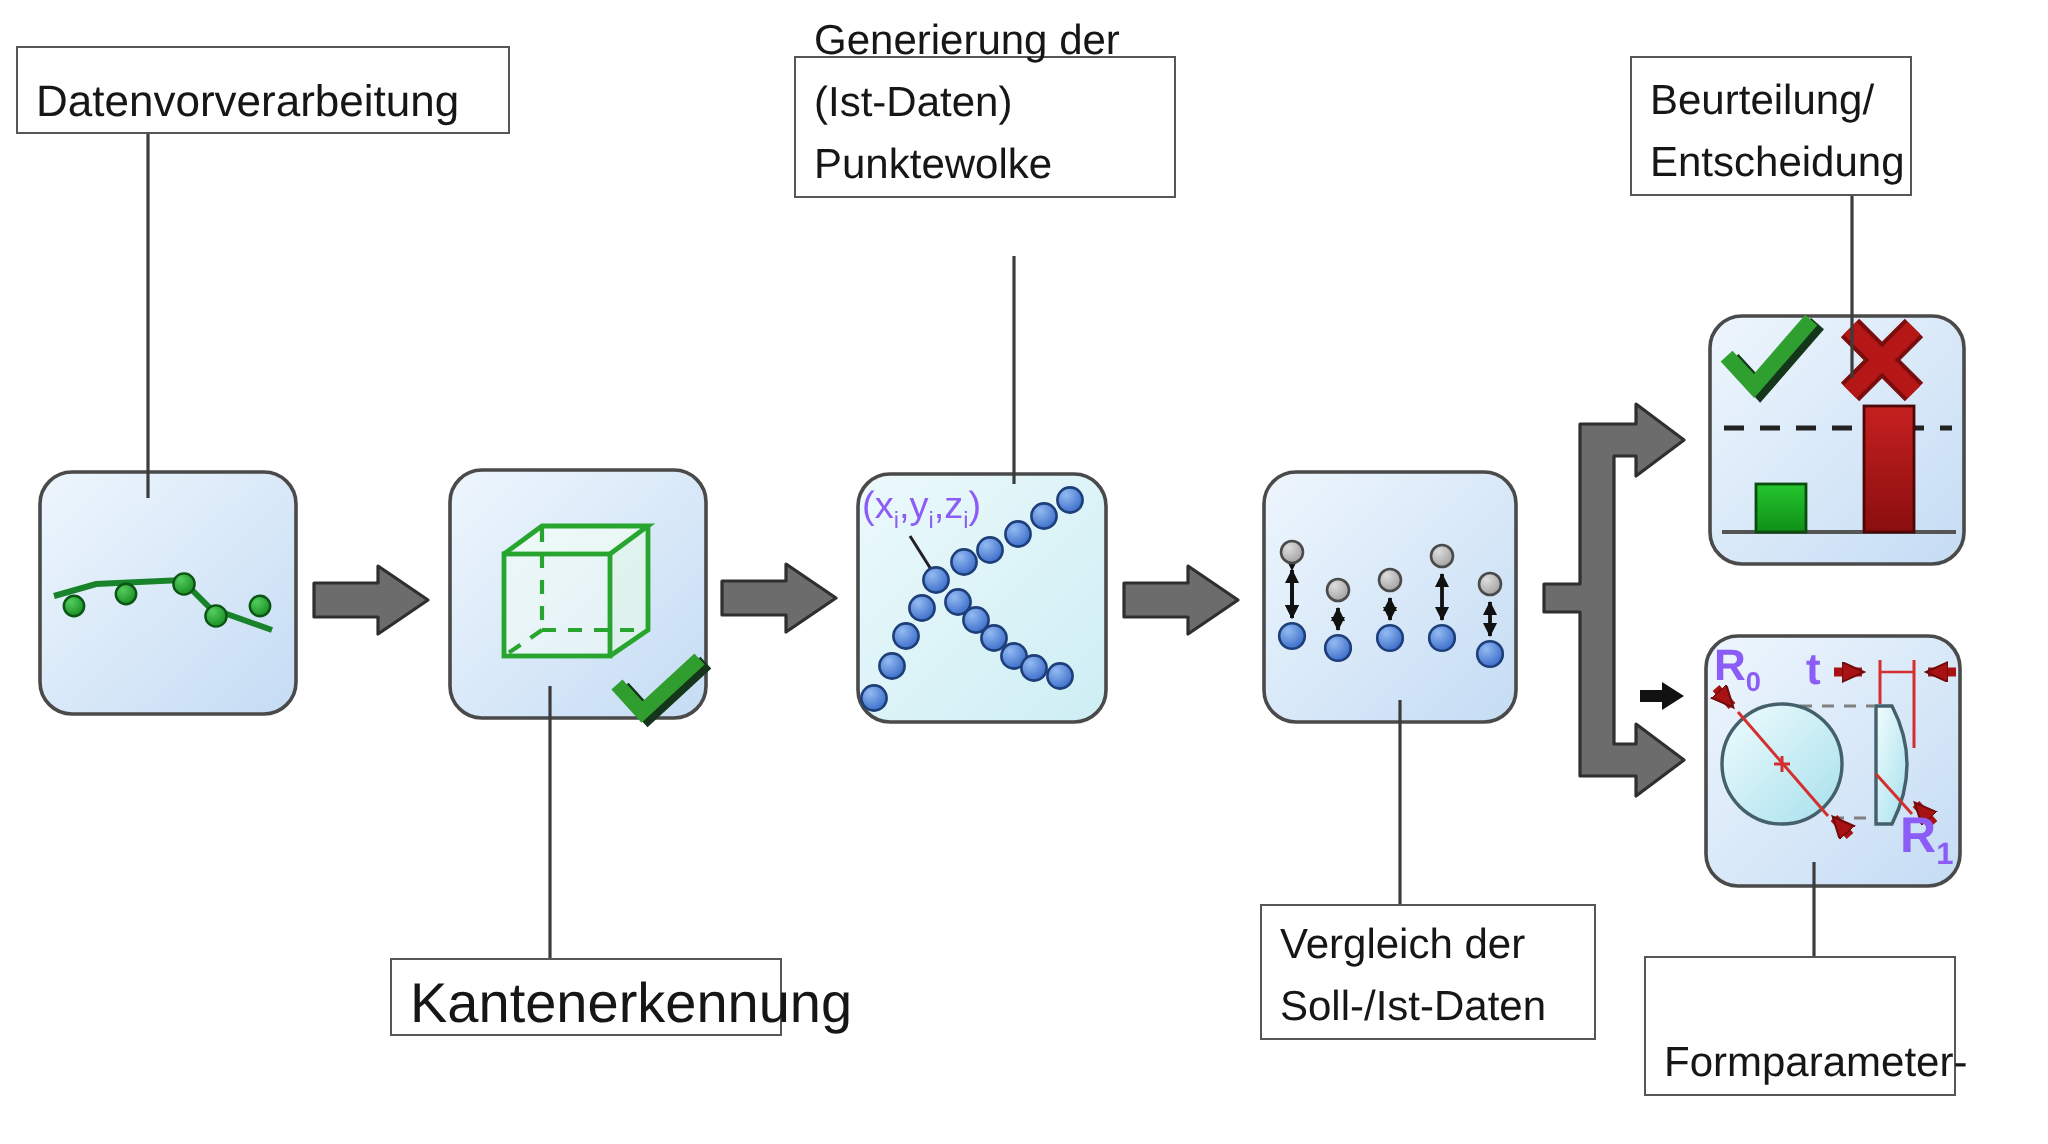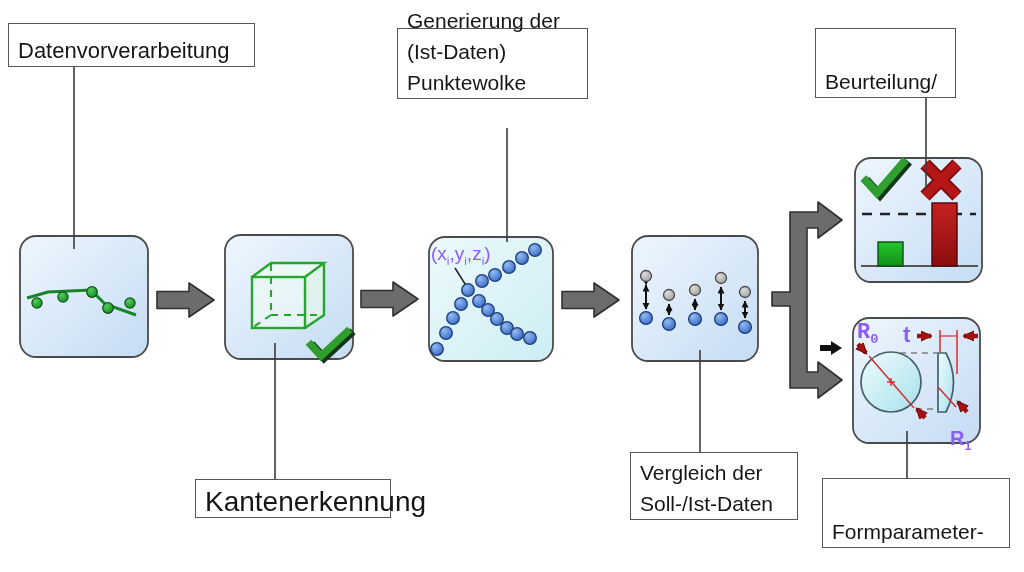--- a/index.html
+++ b/index.html
@@ -209,44 +209,45 @@
 </div>
 
 <div class="lbl" style="left:397px;top:28px;width:191px;height:71px;font-size:21px;">
   <div class="ln">Generierung der</div>
   <div class="ln">(Ist-Daten)</div>
   <div class="ln">Punktewolke</div>
 </div>
 
 <div class="lbl" style="left:815px;top:28px;width:141px;height:70px;font-size:21px;">
   <div class="ln">Beurteilung/</div>
+  <div class="ln">Entscheidung</div>
 </div>
 
 <div class="lbl" style="left:195px;top:479px;width:196px;height:39px;font-size:28px;">
   <div class="ln">Kantenerkennung</div>
 </div>
 
 <div class="lbl" style="left:630px;top:452px;width:168px;height:68px;font-size:21px;">
   <div class="ln">Vergleich der</div>
   <div class="ln">Soll-/Ist-Daten</div>
 </div>
 
-<div class="lbl" style="left:822px;top:478px;width:188px;height:70px;font-size:21px;">
+<div class="lbl" style="left:822px;top:478px;width:156px;height:70px;font-size:21px;">
   <div class="ln">Formparameter-</div>
 </div>
 
 <div class="ann" style="left:431px;top:243px;font-size:19px;">
   <span>(x</span><sub>i</sub><span>,y</span><sub>i</sub><span>,z</span><sub>i</sub><span>)</span>
 </div>
 
-<div class="ann" style="left:857px;top:320px;font-size:22px;font-weight:600;font-family:Liberation Mono, monospace;">
+<div class="ann" style="left:857px;top:320px;font-size:22px;font-weight:600;">
   <span>R</span><sub>0</sub>
 </div>
 
 <div class="ann" style="left:903px;top:322px;font-size:22px;font-weight:600;">
   <span>t</span>
 </div>
 
-<div class="ann" style="left:950px;top:427px;font-size:20px;font-weight:600;">
+<div class="ann" style="left:950px;top:404px;font-size:25px;font-weight:600;">
   <span>R</span><sub>1</sub>
 </div>
 
 </div>
 
 </body></html>

